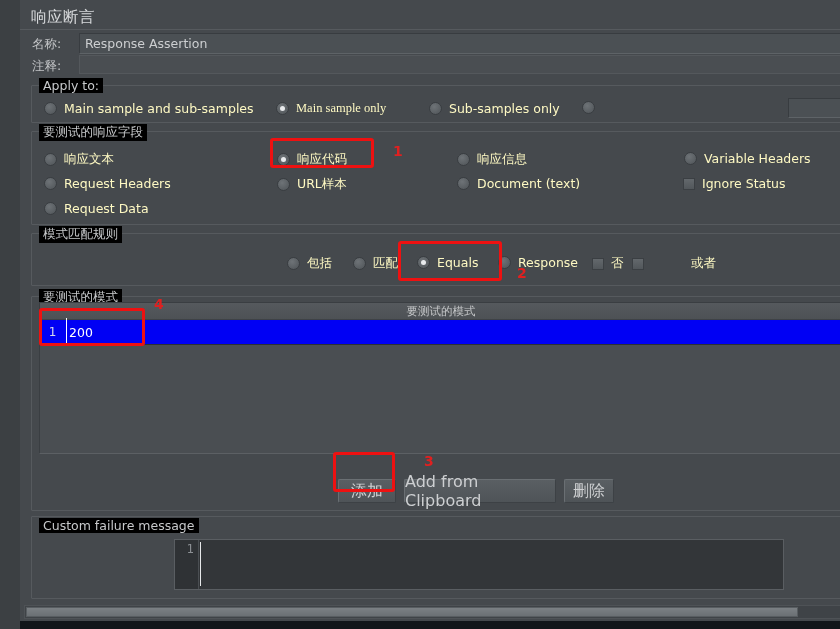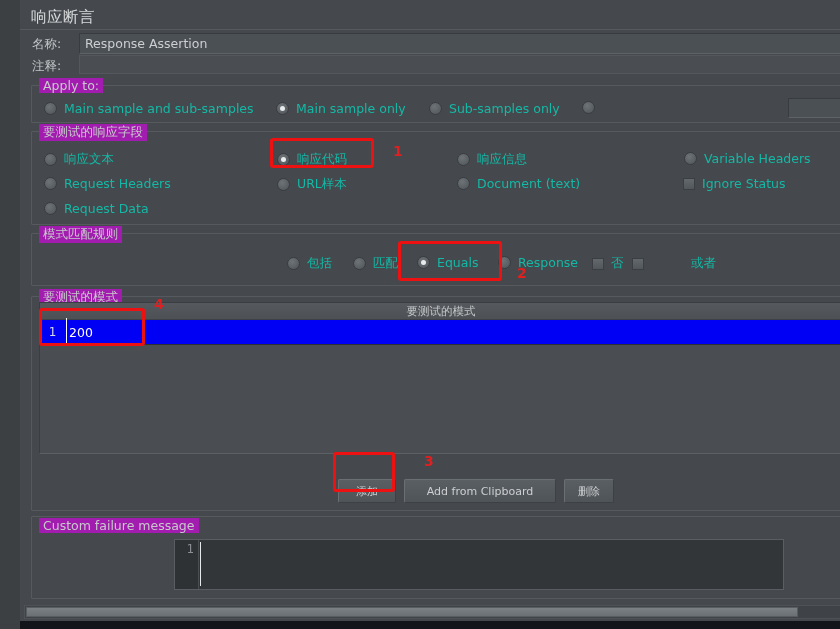--- a/index.html
+++ b/index.html
@@ -64,21 +64,21 @@
 
   
   .group {
     position: absolute;
     border: 1px solid #565a5e;
     border-radius: 1px;
     box-sizing: border-box;
   }
   .group-title {
     position: absolute;
-    background: #a21caf;
+    background: #000000;
     padding: 0 4px;
     font-size: 12.5px;
     color: #c7c9cb;
     white-space: nowrap;
   }
   #grp-apply  { left: 11px; top: 85px;  width: 820px; height: 38px; }
   #grp-field  { left: 11px; top: 131px; width: 820px; height: 94px; }
   #grp-rule   { left: 11px; top: 233px; width: 820px; height: 53px; }
   #grp-pattern{ left: 11px; top: 296px; width: 820px; height: 215px; }
   #grp-custom { left: 11px; top: 516px; width: 820px; height: 83px; }
@@ -109,21 +109,21 @@
     background: #e8eaec;
   }
   .checkbox {
     width: 12px; height: 12px;
     background: linear-gradient(#63686c, #52575b);
     border: 1px solid #3b3f43;
     box-sizing: border-box;
     flex: none;
     margin-right: 7px;
   }
-  .opt-label { color: #14b8a6; font-size: 12.5px; }
+  .opt-label { color: #fef9c3; font-size: 12.5px; }
 
   
   .table-wrap {
     position: absolute;
     left: 19px; top: 302px;
     width: 804px; height: 152px;
     background: #4a4e52;
     border: 1px solid #5c6064;
     border-top-color: #3a3e42;
     border-left-color: #3a3e42;
@@ -179,28 +179,27 @@
 
   
   .btn {
     position: absolute;
     background: linear-gradient(#5a5f63, #4f5458);
     border: 1px solid #6a6f73;
     border-bottom-color: #3d4145;
     border-right-color: #3d4145;
     border-radius: 2px;
     color: #cdcfd1;
-    font-size: 11px;
+    font-size: 16px;
     font-family: "DejaVu Sans", "Liberation Sans", sans-serif;
     display: flex;
     align-items: center;
     justify-content: center;
     box-sizing: border-box;
     cursor: default;
-    text-align: center;
   }
   #btn-add       { left: 318px; top: 479px; width: 58px;  height: 24px; }
   #btn-clipboard { left: 384px; top: 479px; width: 152px; height: 24px; }
   #btn-delete    { left: 544px; top: 479px; width: 50px;  height: 24px; }
 
   
   #custom-editor {
     position: absolute;
     left: 154px; top: 539px;
     width: 610px; height: 51px;
@@ -292,21 +291,21 @@
   <div class="field-label" id="comment-label">注释:</div>
   <input class="text-input" id="comment-input" type="text" value="" style="">
 
   <div class="group" id="grp-apply"></div>
   <div class="group-title" style="left:19px; top:78px;">Apply to:</div>
 
   <div class="opt" style="left:24px; top:101px;">
     <span class="radio"></span>
     <span class="opt-label">Main sample and sub-samples</span>
   </div>
-  <div class="opt" style="left:256px; top:101px;">
+  <div class="opt" style="left:256px; top:101px;font-family:Liberation Serif, serif;">
     <span class="radio sel"></span>
     <span class="opt-label">Main sample only</span>
   </div>
   <div class="opt" style="left:409px; top:101px;">
     <span class="radio"></span>
     <span class="opt-label">Sub-samples only</span>
   </div>
   <div class="opt" style="left:562px; top:101px;">
     <span class="radio"></span>
   </div>

